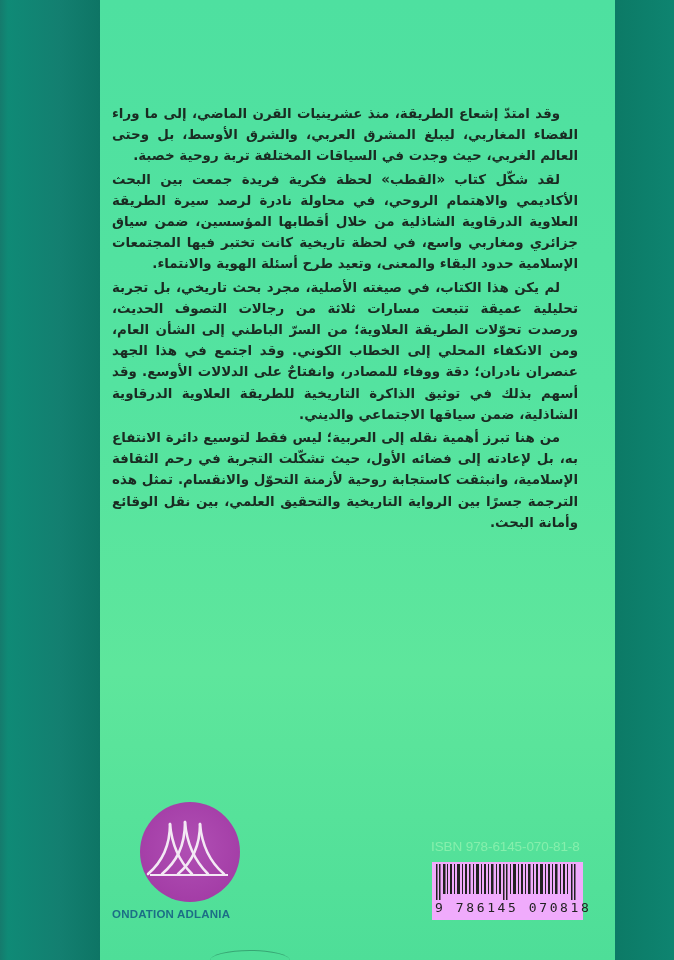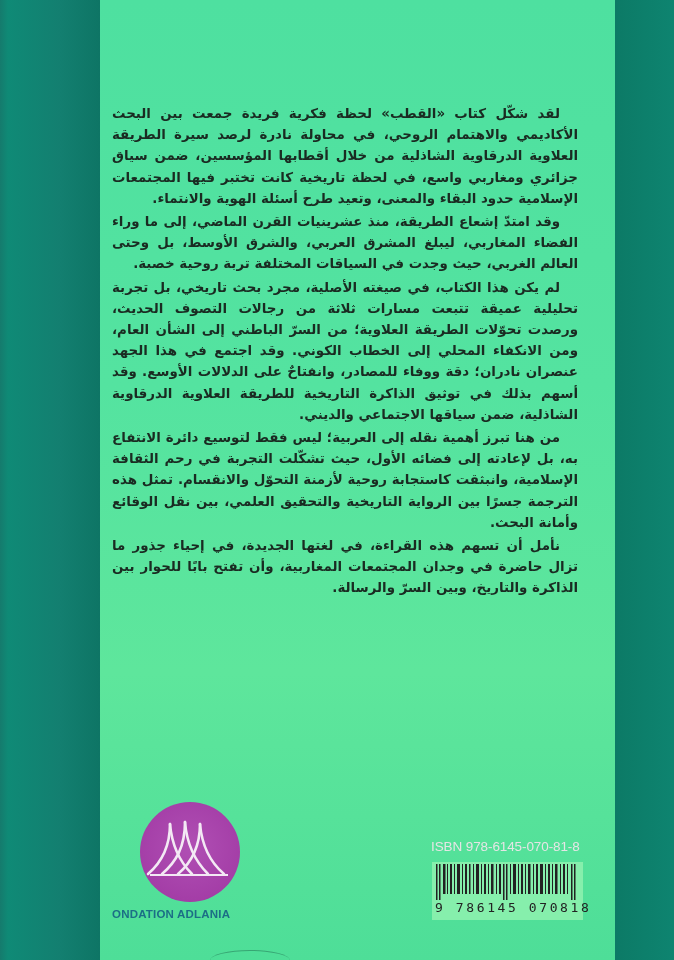--- a/index.html
+++ b/index.html
@@ -34,51 +34,50 @@
     background: radial-gradient(circle at 50% 45%, #b04fb4 0%, #a43ea7 70%, #9a3a9e 100%);
   }
   .logo svg { position: absolute; left: 0; top: 0; }
   .logo-text {
     position: absolute; left: 112px; top: 908px; width: 140px;
     font-family: "Liberation Sans", sans-serif; font-weight: bold;
     font-size: 11.5px; color: #1c6e86; letter-spacing: 0.2px; white-space: nowrap;
   }
   .isbn {
     position: absolute; left: 431px; top: 839px;
-    font-family: "Liberation Sans", sans-serif; font-size: 13.5px; color: #e5e5e5;
+    font-family: "Liberation Sans", sans-serif; font-size: 13.5px; color: #86efac;
     letter-spacing: -0.1px; white-space: nowrap;
   }
   .barcode {
     position: absolute; left: 432px; top: 862px; width: 151px; height: 58px;
-    background: #86efac;
+    background: #f0abfc;
   }
   .barcode svg { position: absolute; left: 2px; top: 2px; }
   .barcode-digits {
     position: absolute; left: 3px; top: 38px;
     font-family: "DejaVu Sans Mono", monospace; font-size: 13px; color: #222;
     letter-spacing: 2.6px; white-space: nowrap;
   }
   .smudge {
     position: absolute; left: 210px; top: 950px; width: 80px; height: 20px;
     border-top: 1px solid rgba(20,80,60,0.4); border-radius: 50%;
   }
 </style>
 </head>
 <body>
 
 <div class="spine-left"></div>
 <div class="edge-right"></div>
 <div class="panel"></div>
 
 <div class="text-block">
+  <p>وقد امتدّ إشعاع الطريقة، منذ عشرينيات القرن الماضي، إلى ما وراء الفضاء المغاربي، ليبلغ المشرق العربي، والشرق الأوسط، بل وحتى العالم الغربي، حيث وجدت في السياقات المختلفة تربة روحية خصبة.</p>
   <p>لقد شكّل كتاب «القطب» لحظة فكرية فريدة جمعت بين البحث الأكاديمي والاهتمام الروحي، في محاولة نادرة لرصد سيرة الطريقة العلاوية الدرقاوية الشاذلية من خلال أقطابها المؤسسين، ضمن سياق جزائري ومغاربي واسع، في لحظة تاريخية كانت تختبر فيها المجتمعات الإسلامية حدود البقاء والمعنى، وتعيد طرح أسئلة الهوية والانتماء.</p>
-  <p>وقد امتدّ إشعاع الطريقة، منذ عشرينيات القرن الماضي، إلى ما وراء الفضاء المغاربي، ليبلغ المشرق العربي، والشرق الأوسط، بل وحتى العالم الغربي، حيث وجدت في السياقات المختلفة تربة روحية خصبة.</p>
   <p>لم يكن هذا الكتاب، في صيغته الأصلية، مجرد بحث تاريخي، بل تجربة تحليلية عميقة تتبعت مسارات ثلاثة من رجالات التصوف الحديث، ورصدت تحوّلات الطريقة العلاوية؛ من السرّ الباطني إلى الشأن العام، ومن الانكفاء المحلي إلى الخطاب الكوني. وقد اجتمع في هذا الجهد عنصران نادران؛ دقة ووفاء للمصادر، وانفتاحٌ على الدلالات الأوسع. وقد أسهم بذلك في توثيق الذاكرة التاريخية للطريقة العلاوية الدرقاوية الشاذلية، ضمن سياقها الاجتماعي والديني.</p>
   <p>من هنا تبرز أهمية نقله إلى العربية؛ ليس فقط لتوسيع دائرة الانتفاع به، بل لإعادته إلى فضائه الأول، حيث تشكّلت التجربة في رحم الثقافة الإسلامية، وانبثقت كاستجابة روحية لأزمنة التحوّل والانقسام. تمثل هذه الترجمة جسرًا بين الرواية التاريخية والتحقيق العلمي، بين نقل الوقائع وأمانة البحث.</p>
-  <p>نأمل أن تسهم هذه القراءة، في لغتها الجديدة، في إحياء جذور ما تزال حاضرة في وجدان المجتمعات المغاربية، وأن تفتح بابًا للحوار بين الذاكرة والتاريخ، وبين السرّ والرسالة.</p>
 </div>
 
 <div class="logo">
   <svg width="100" height="100" viewBox="0 0 100 100">
     <g fill="none" stroke="#f3e9f4" stroke-width="2.6" stroke-linecap="round">
       <path d="M30 22 C 30 45, 22 60, 8 72"></path>
       <path d="M30 22 C 32 45, 40 60, 52 72"></path>
       <path d="M45 20 C 45 45, 36 60, 22 72"></path>
       <path d="M45 20 C 47 45, 56 60, 68 72"></path>
       <path d="M60 22 C 60 45, 52 60, 38 72"></path>

